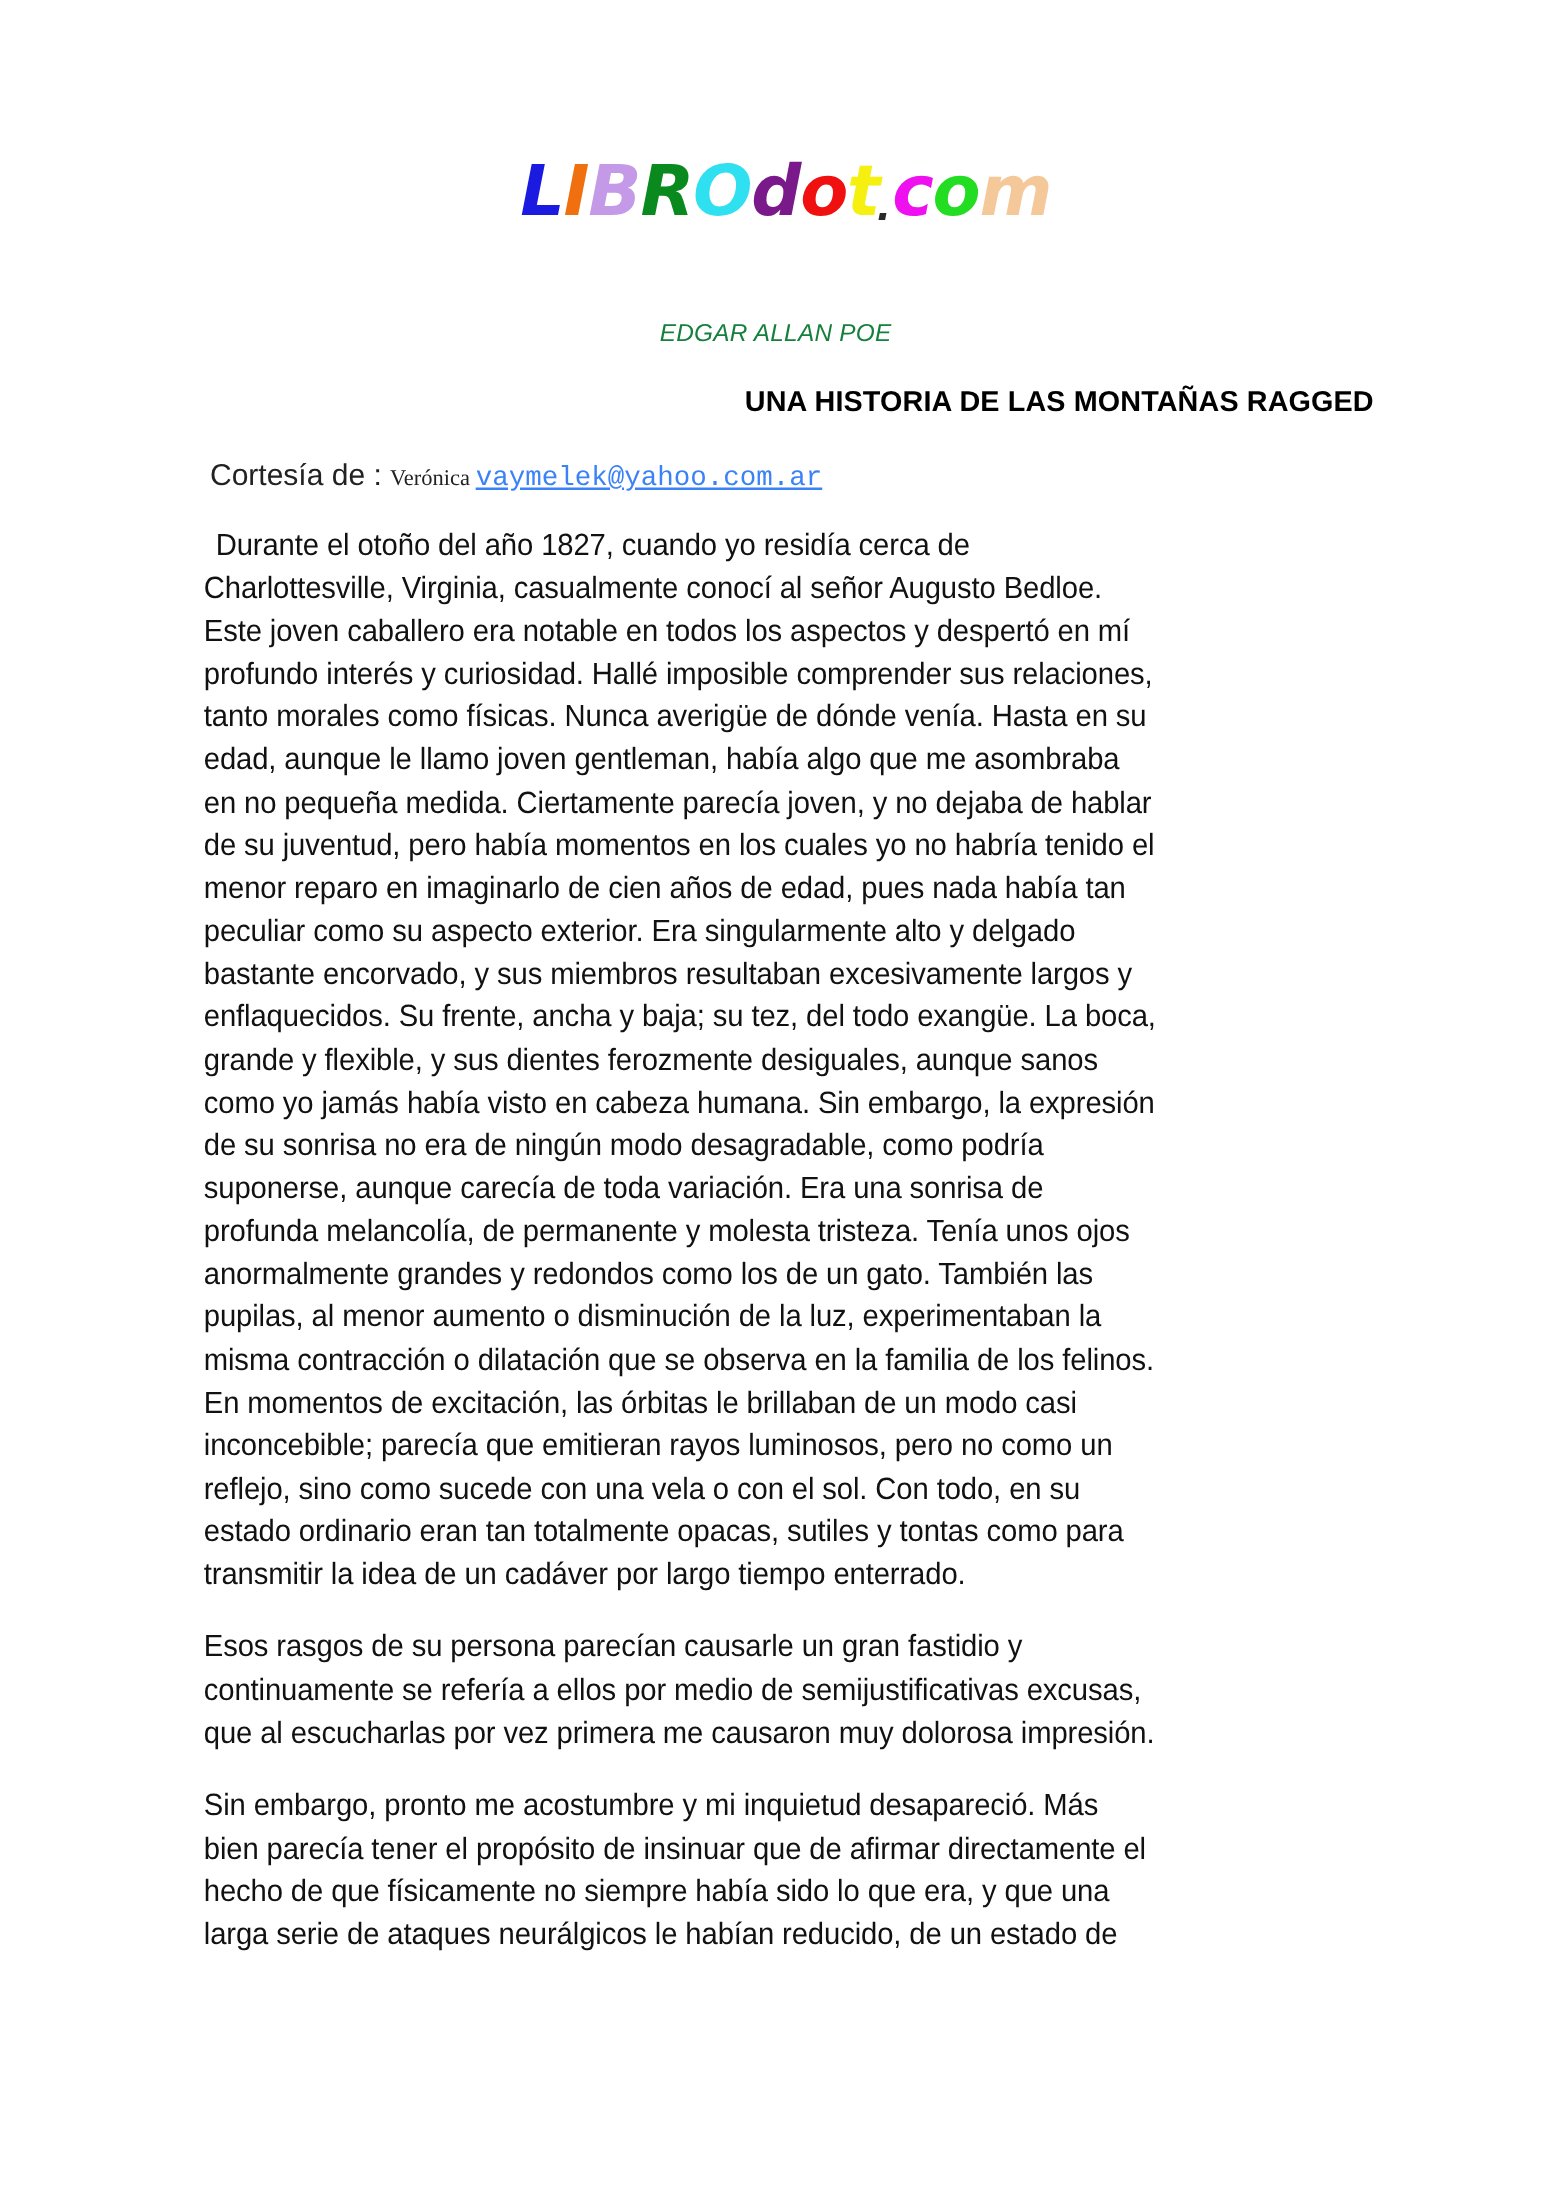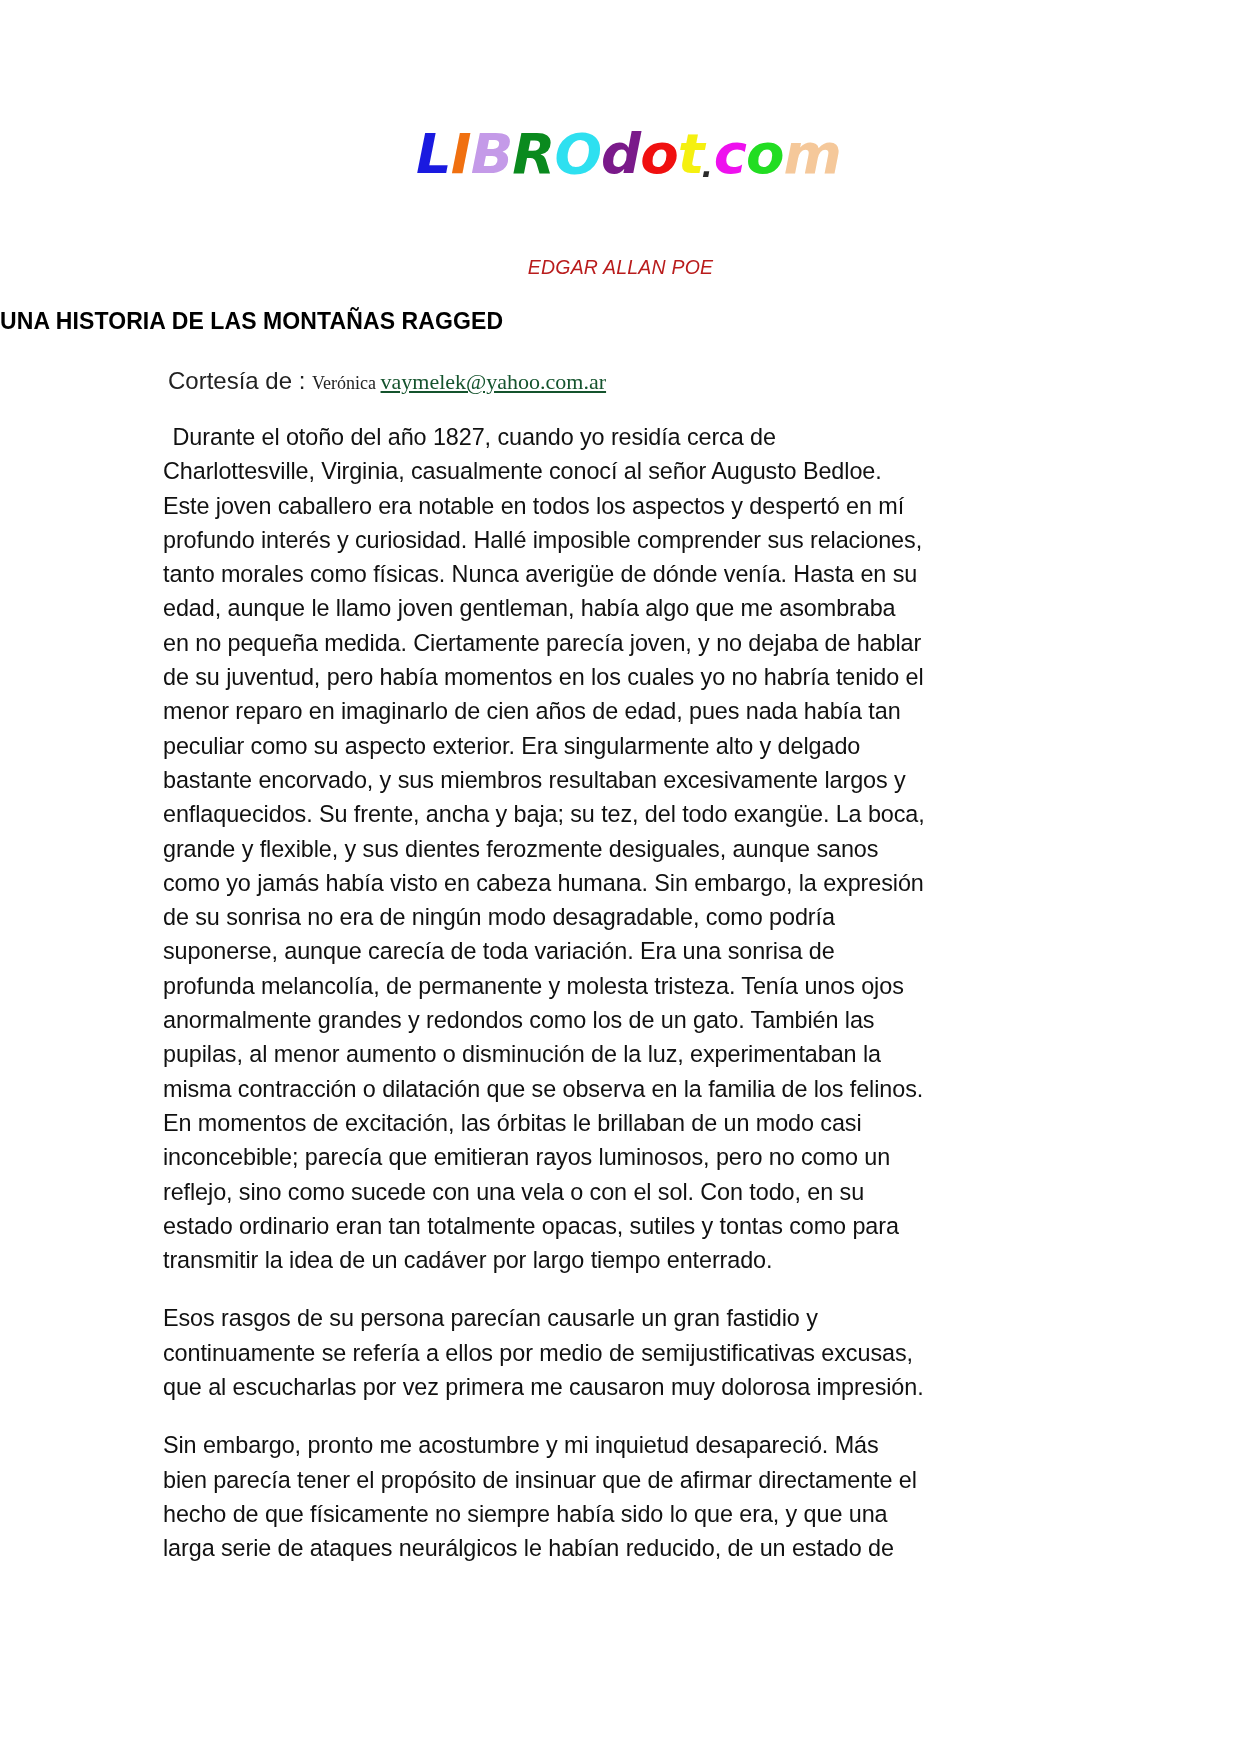--- a/index.html
+++ b/index.html
@@ -48,29 +48,29 @@
   
   .author {
     position: absolute;
     top: 256px;
     left: 0;
     width: 1241px;
     text-align: center;
     font-family: "Liberation Sans", sans-serif;
     font-style: italic;
     font-size: 19.5px;
-    color: #b91c1c;
+    color: #15803d;
     letter-spacing: 0.2px;
   }
   .title {
     position: absolute;
     top: 308px;
     left: 0;
     width: 1099px;
-    text-align: left;
+    text-align: right;
     font-family: "Liberation Sans", sans-serif;
     font-weight: bold;
     font-size: 23px;
     color: #000000;
     letter-spacing: 0.1px;
   }
 
   
   .courtesy {
     position: absolute;
@@ -84,23 +84,23 @@
     font-family: "Liberation Sans", sans-serif;
     font-size: 24px;
     color: #222222;
   }
   .courtesy .c-serif {
     font-family: "Liberation Serif", serif;
     font-size: 18px;
     color: #222222;
   }
   .courtesy .c-mail {
-    font-family: Liberation Serif, serif;
+    font-family: Liberation Mono, monospace;
     font-size: 22px;
-    color: #14532d;
+    color: #3b82f6;
     text-decoration: underline;
   }
 
   
   .body-wrap {
     position: absolute;
     top: 420px;
     left: 163px;
     width: 800px;
   }

